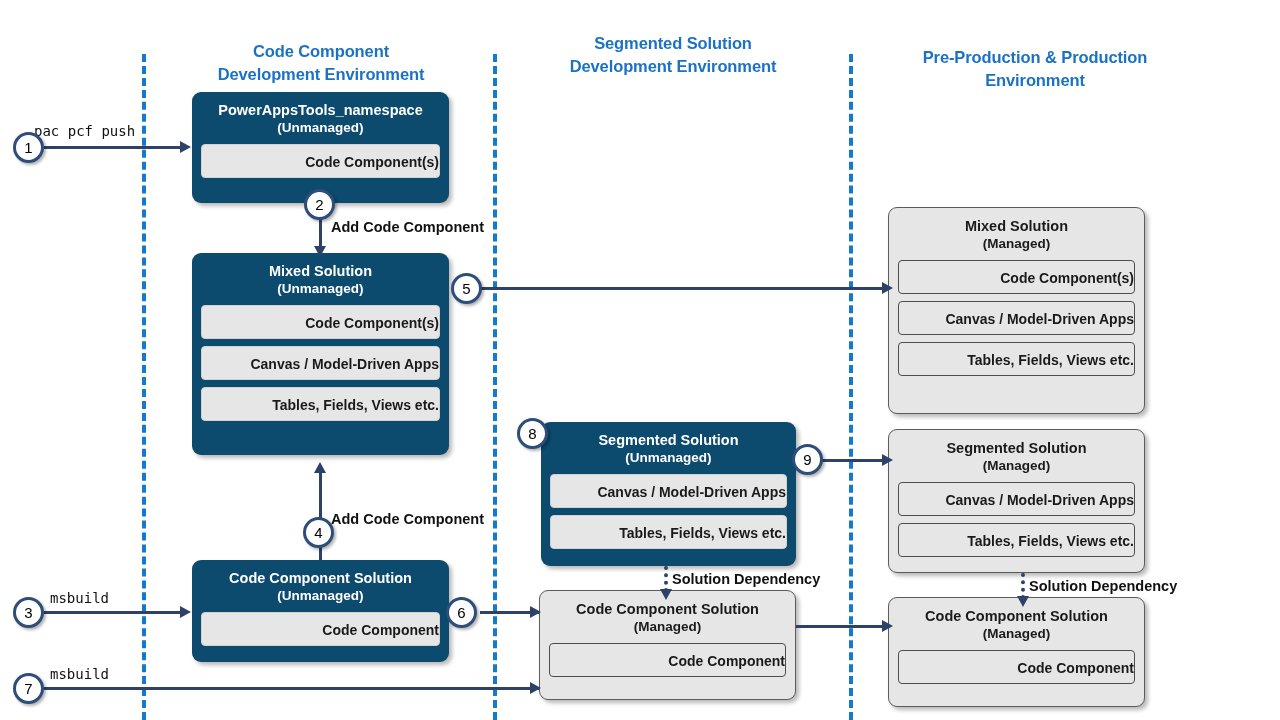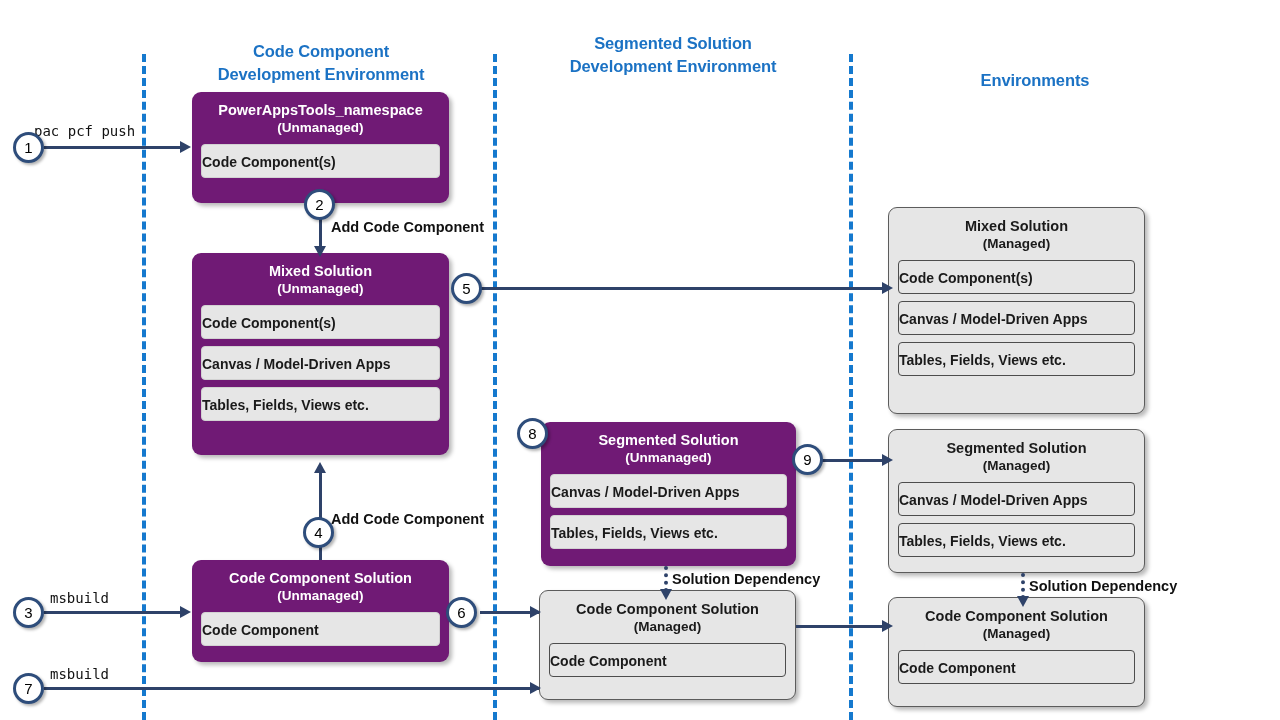--- a/index.html
+++ b/index.html
@@ -17,33 +17,33 @@
   .lane-divider{
     position:absolute;top:54px;width:0;height:666px;
     border-left:4px dashed #1579CE;
   }
 
   
   .sol{
     position:absolute;border-radius:9px;box-sizing:border-box;
     box-shadow:3px 3px 4px rgba(0,0,0,0.28);
   }
-  .sol.purple{background:#701a75;}
+  .sol.purple{background:#0c4a6e;}
   .sol.gray{background:#E6E6E6;border:1px solid #5c5c5c;}
   .sol-title{
     text-align:center;font-weight:bold;font-size:14.5px;line-height:18px;
     padding-top:9px;
   }
   .sol.purple .sol-title{color:#ffffff;}
   .sol.gray .sol-title{color:#1a1a1a;}
   .sol-sub{font-weight:bold;font-size:13.5px;display:block;line-height:18px;}
 
   .item{
     margin:7px 9px 0 9px;background:#E6E6E6;border-radius:4px;
-    text-align:left;font-weight:bold;font-size:14px;color:#1a1a1a;
+    text-align:right;font-weight:bold;font-size:14px;color:#1a1a1a;
     line-height:30px;height:30px;box-sizing:border-box;
   }
   .sol.purple .item{border:1px solid #d2d2d2;}
   .sol.gray .item{border:1px solid #4d4d4d;background:#E6E6E6;}
   .item.tall{line-height:34px;height:34px;}
   .pad-b{padding-bottom:9px;}
 
   
   .circ{
     position:absolute;width:31px;height:31px;border-radius:50%;
@@ -94,22 +94,22 @@
     <span>Code Component</span><br>
     <span>Development Environment</span>
   </div>
 
   <div class="lane-title" style="left:538px;top:32px;width:270px;">
     <span>Segmented Solution</span><br>
     <span>Development Environment</span>
   </div>
 
   <div class="lane-title" style="left:890px;top:46px;width:290px;">
-    <br>
-    <span>Environments</span>
+    <span>Pre-Production &amp; Production</span><br>
+    <span>Environment</span>
   </div>
 
   <div class="lane-divider" style="left:142px;"></div>
   <div class="lane-divider" style="left:493px;"></div>
   <div class="lane-divider" style="left:849px;"></div>
 
   <div class="hline" style="left:44px;top:146px;width:138px;"></div>
   <div class="ahead-r" style="left:180px;top:141px;"></div>
 
   <div class="vline" style="left:319px;top:203px;height:45px;"></div>

